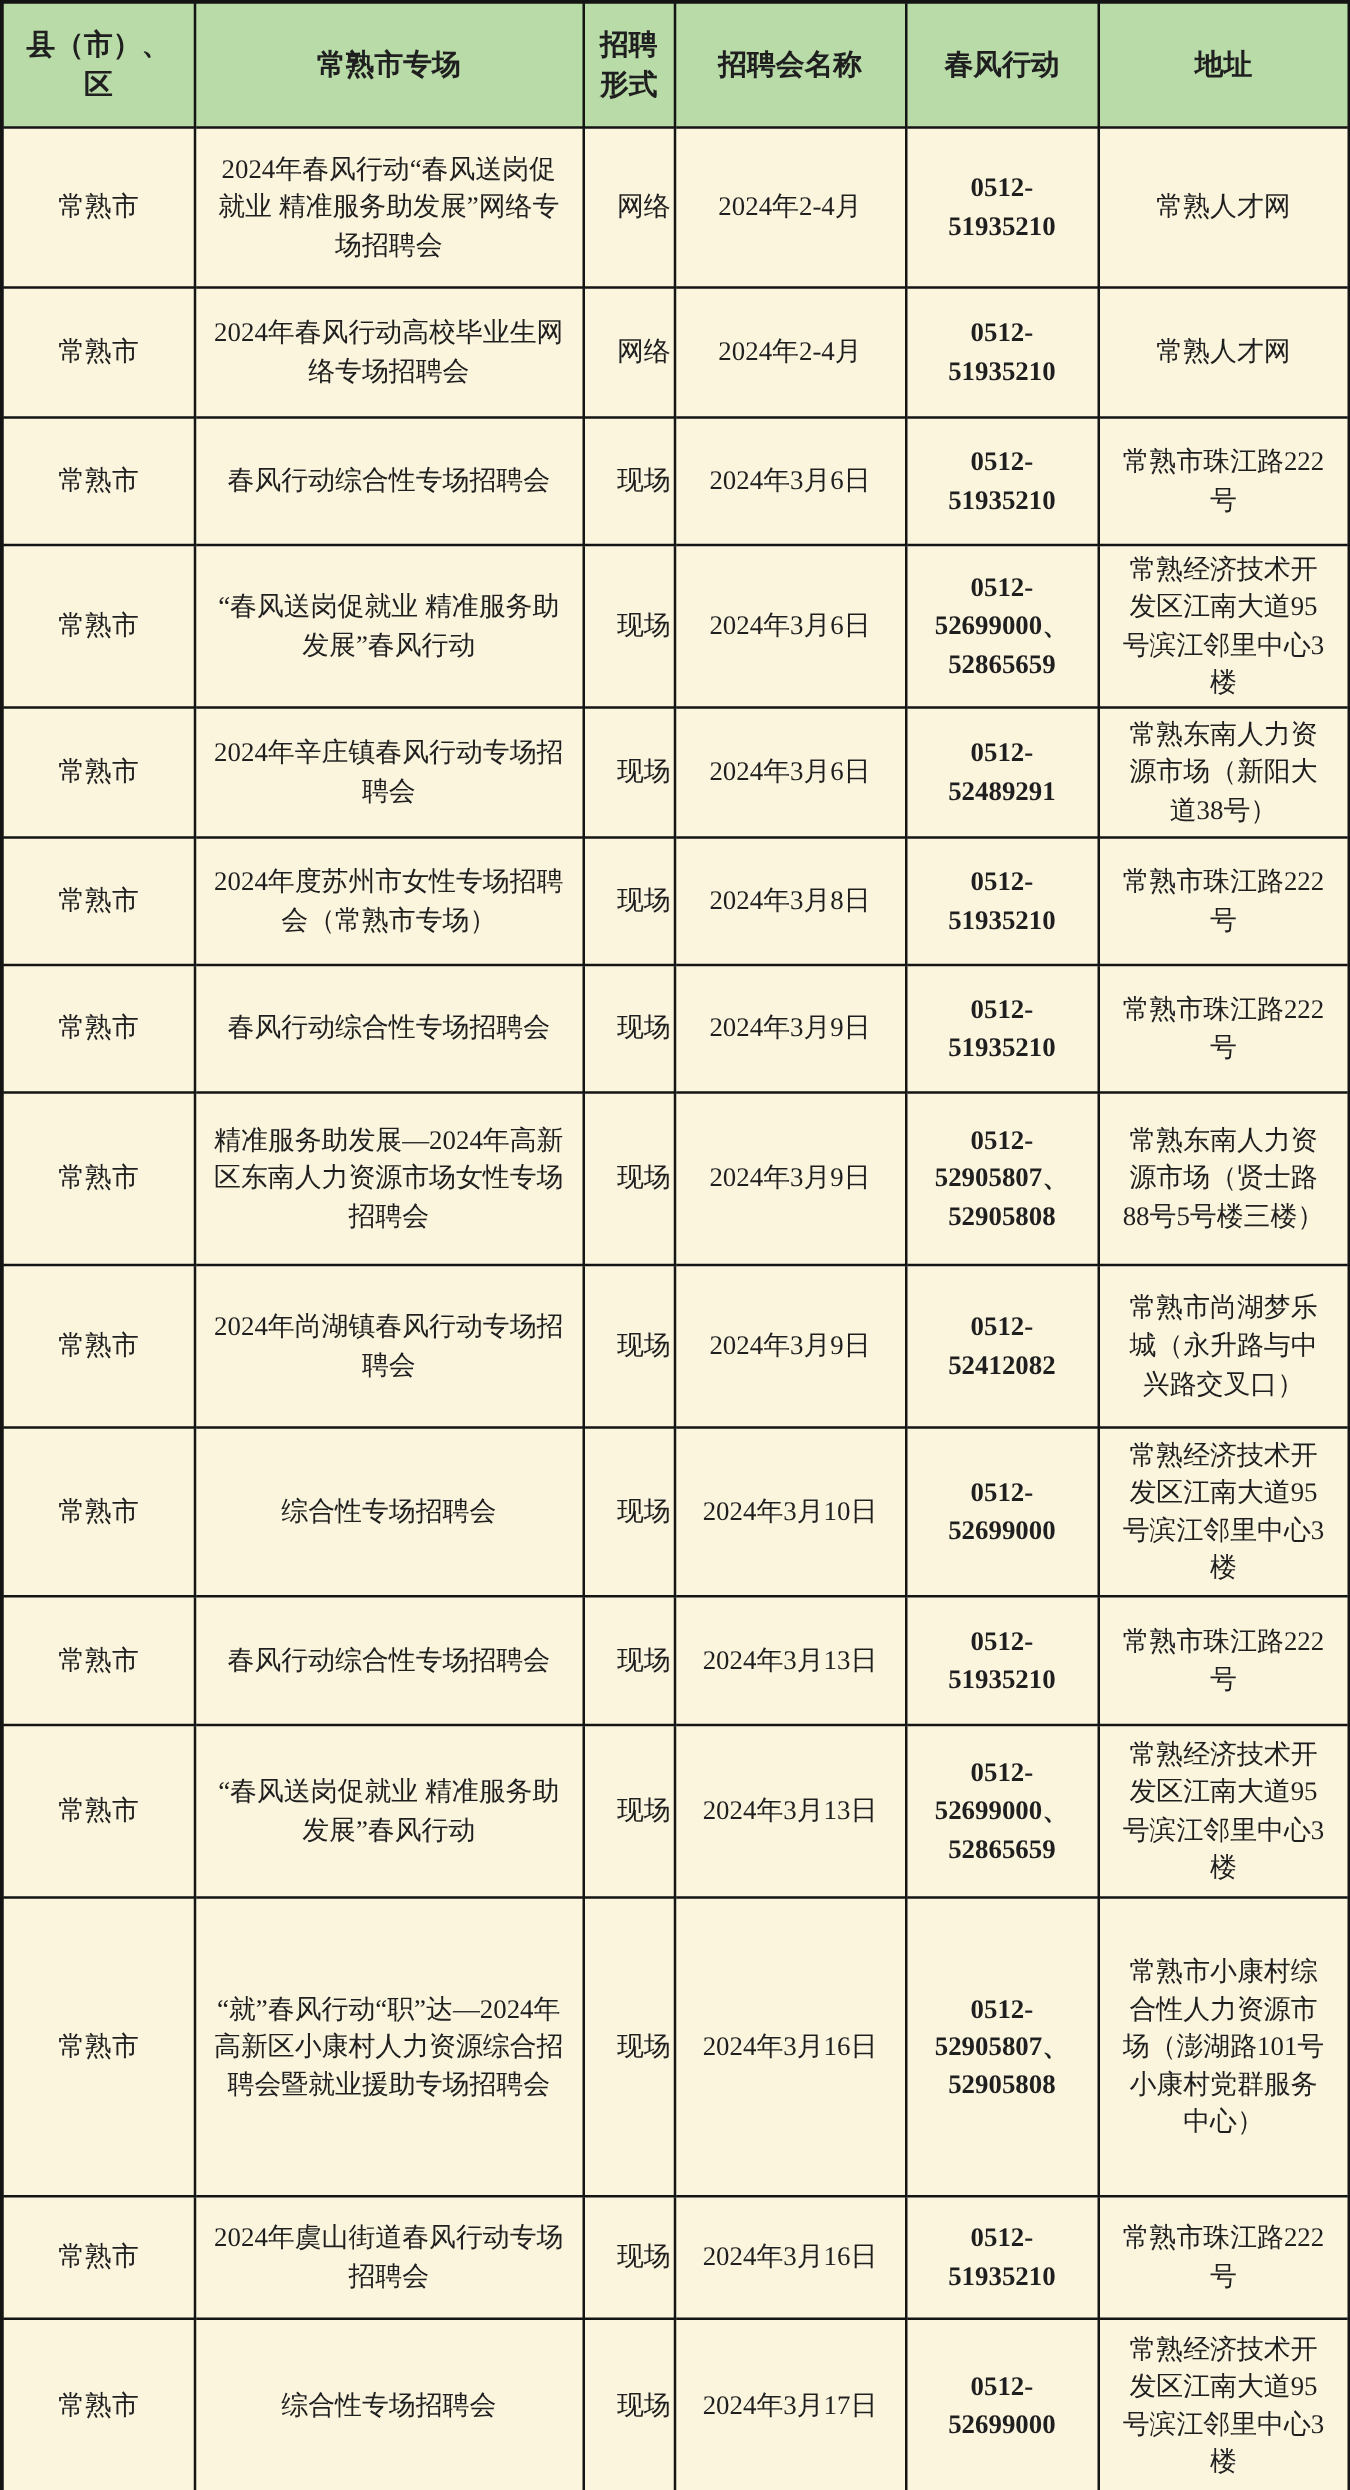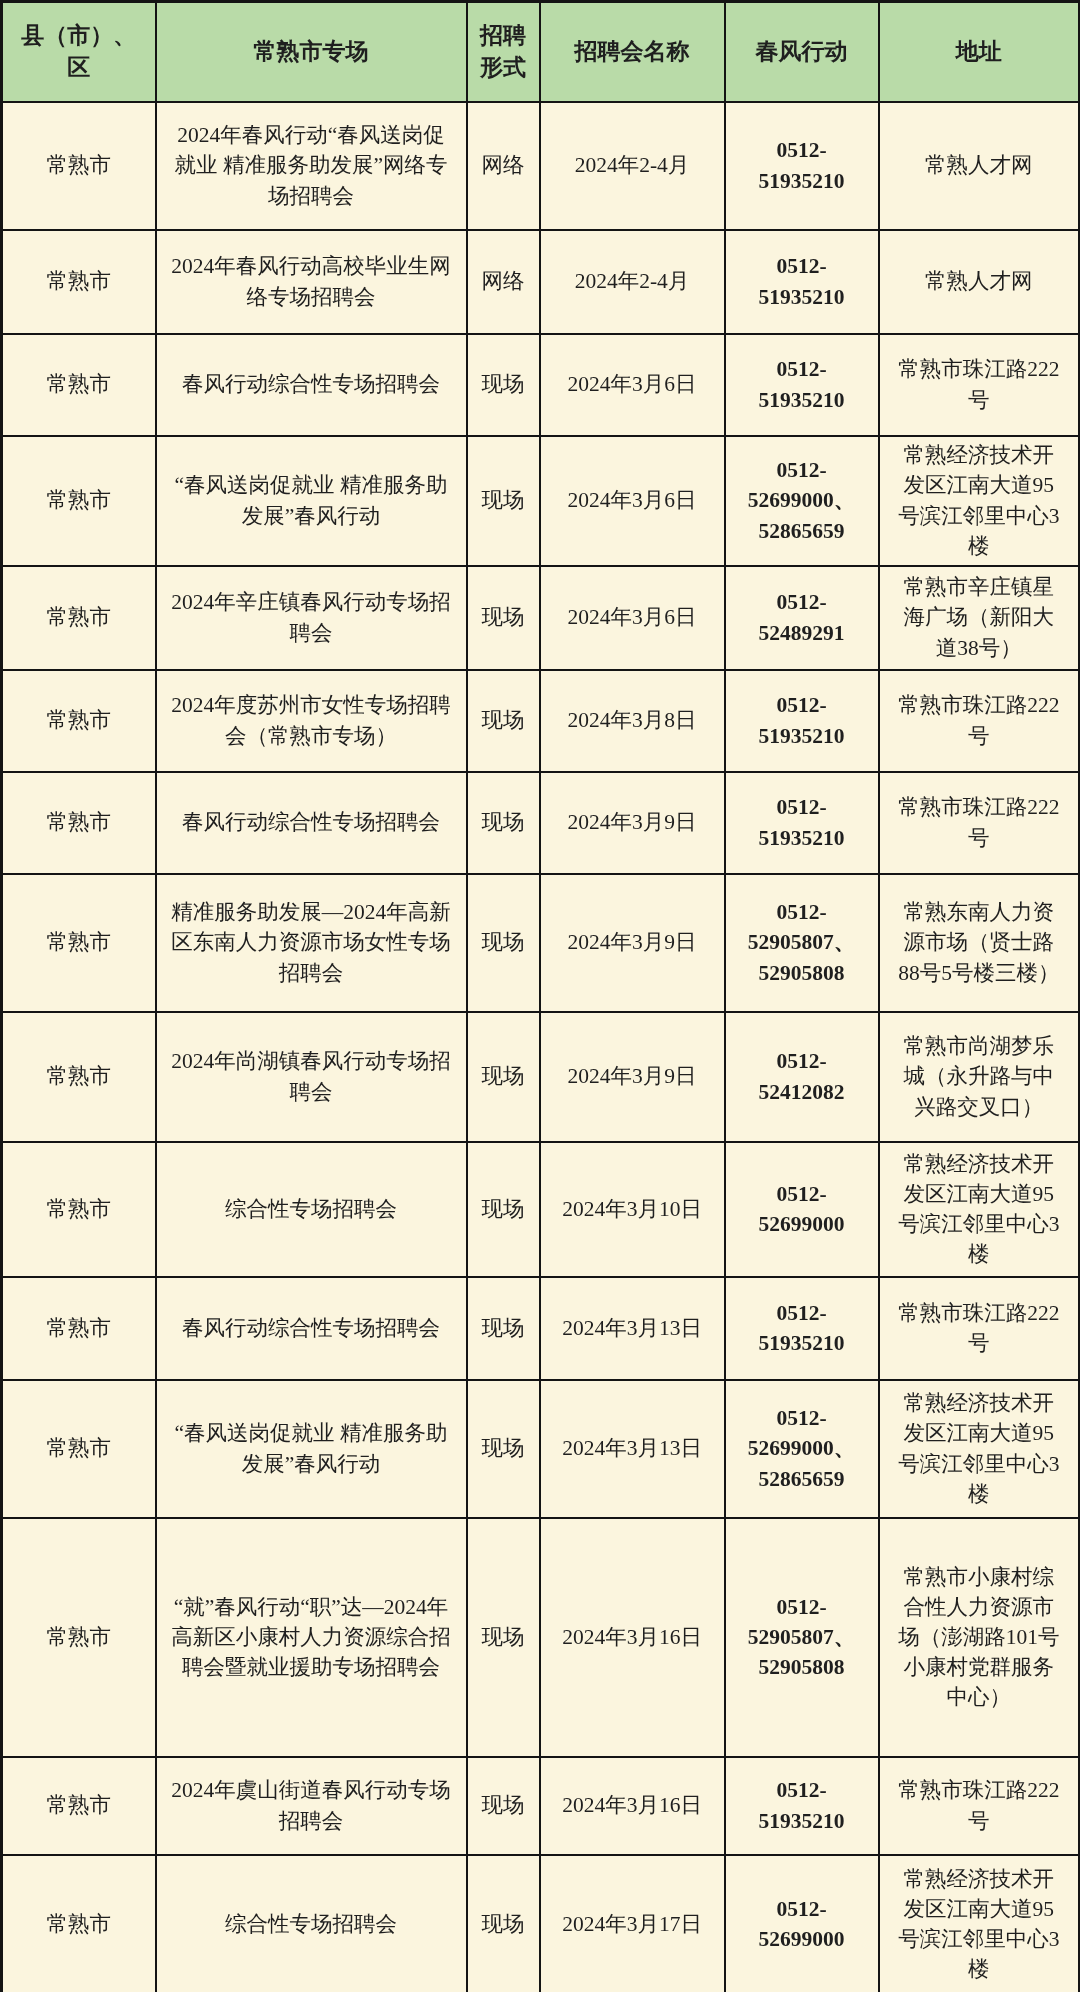--- a/index.html
+++ b/index.html
@@ -34,21 +34,21 @@
     padding:2px 4px;
   }
   td{
     background:var(--cell-bg);
     font-size:21.5px;
     padding:2px 10px;
   }
   td[data-field="phone"]{white-space:pre-line;padding:2px 4px;font-weight:bold;}
   td[data-field="address"]{padding:2px 18px;margin-left:20px;}
   td[data-field="name"]{padding:2px 14px;margin-top:16px;}
-  td[data-field="format"]{padding:0 2px;}
+  td[data-field="format"]{padding:0 2px;text-align:right;}
   
   thead tr{height:100px;}
   tbody tr:nth-child(1){height:128px;}
   tbody tr:nth-child(2){height:104px;}
   tbody tr:nth-child(3){height:102px;}
   tbody tr:nth-child(4){height:130px;}
   tbody tr:nth-child(5){height:104px;}
   tbody tr:nth-child(6){height:102px;}
   tbody tr:nth-child(7){height:102px;}
   tbody tr:nth-child(8){height:138px;}
@@ -123,21 +123,21 @@
 52865659</td>
       <td data-field="address">常熟经济技术开发区江南大道95号滨江邻里中心3楼</td>
     </tr>
       <tr>
       <td data-field="district">常熟市</td>
       <td data-field="name">2024年辛庄镇春风行动专场招聘会</td>
       <td data-field="format">现场</td>
       <td data-field="date">2024年3月6日</td>
       <td data-field="phone">0512-
 52489291</td>
-      <td data-field="address">常熟市辛庄镇星海广场（新阳大道38号）</td>
+      <td data-field="address">常熟东南人力资源市场（新阳大道38号）</td>
     </tr>
       <tr>
       <td data-field="district">常熟市</td>
       <td data-field="name">2024年度苏州市女性专场招聘会（常熟市专场）</td>
       <td data-field="format">现场</td>
       <td data-field="date">2024年3月8日</td>
       <td data-field="phone">0512-
 51935210</td>
       <td data-field="address">常熟市珠江路222号</td>
     </tr>

